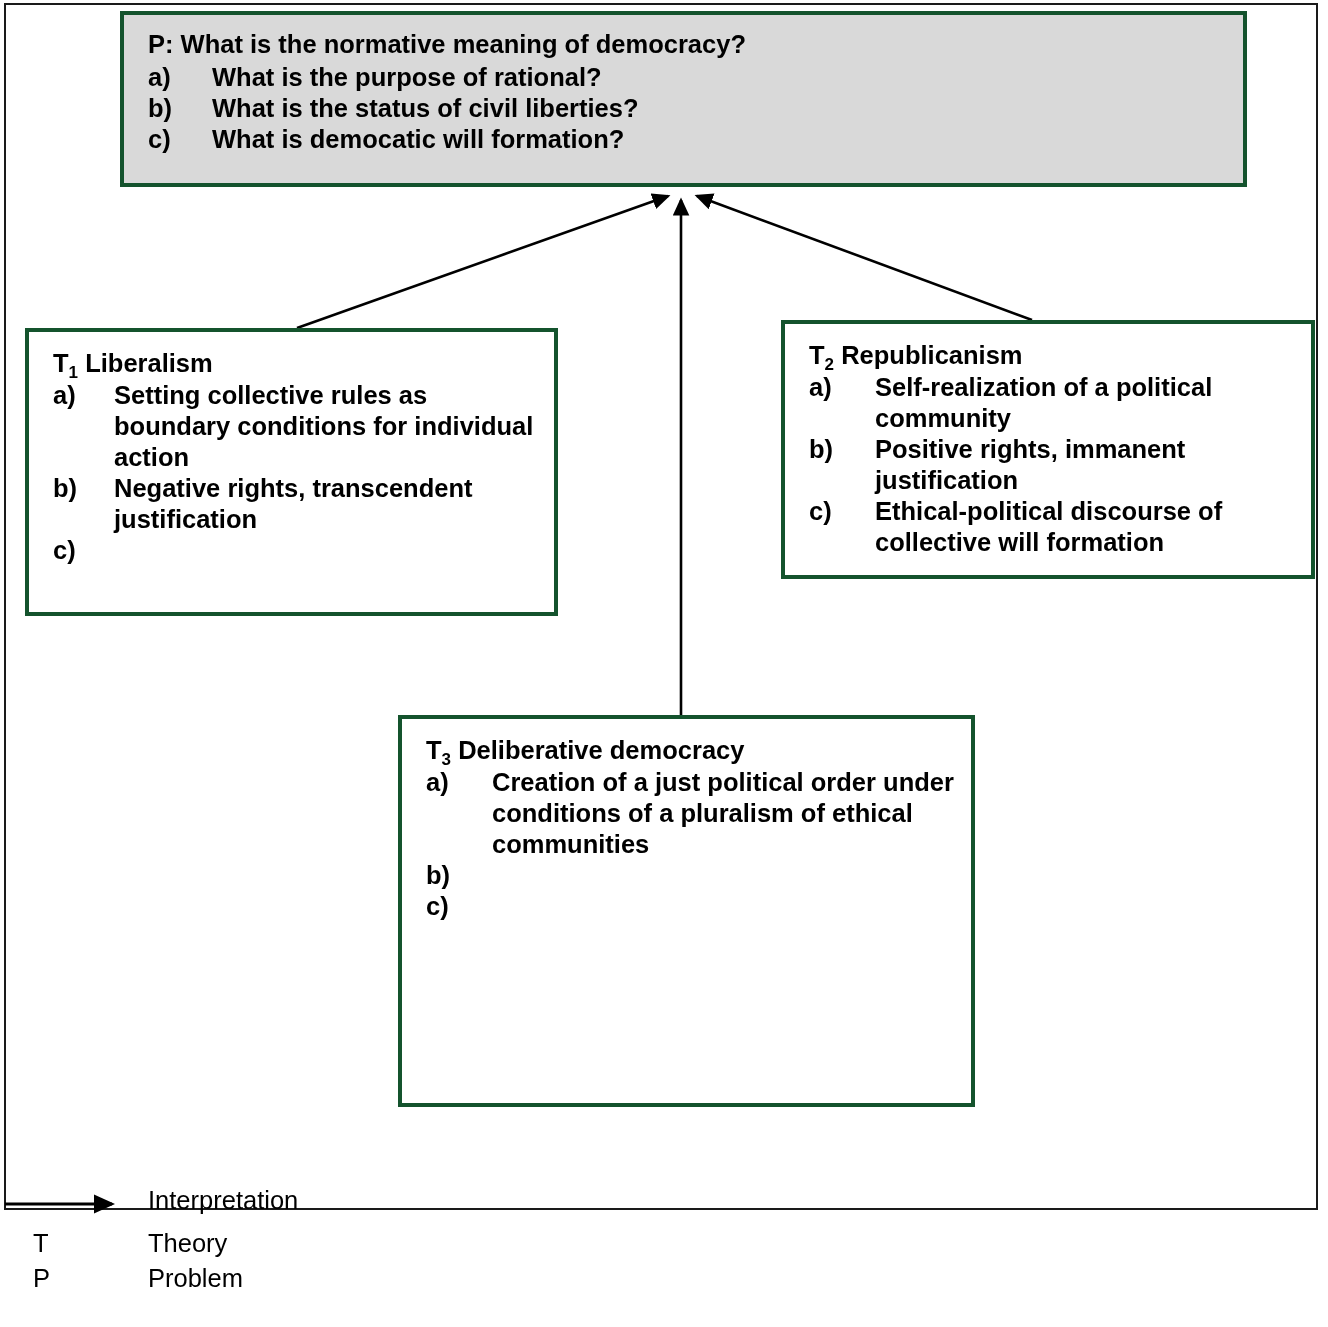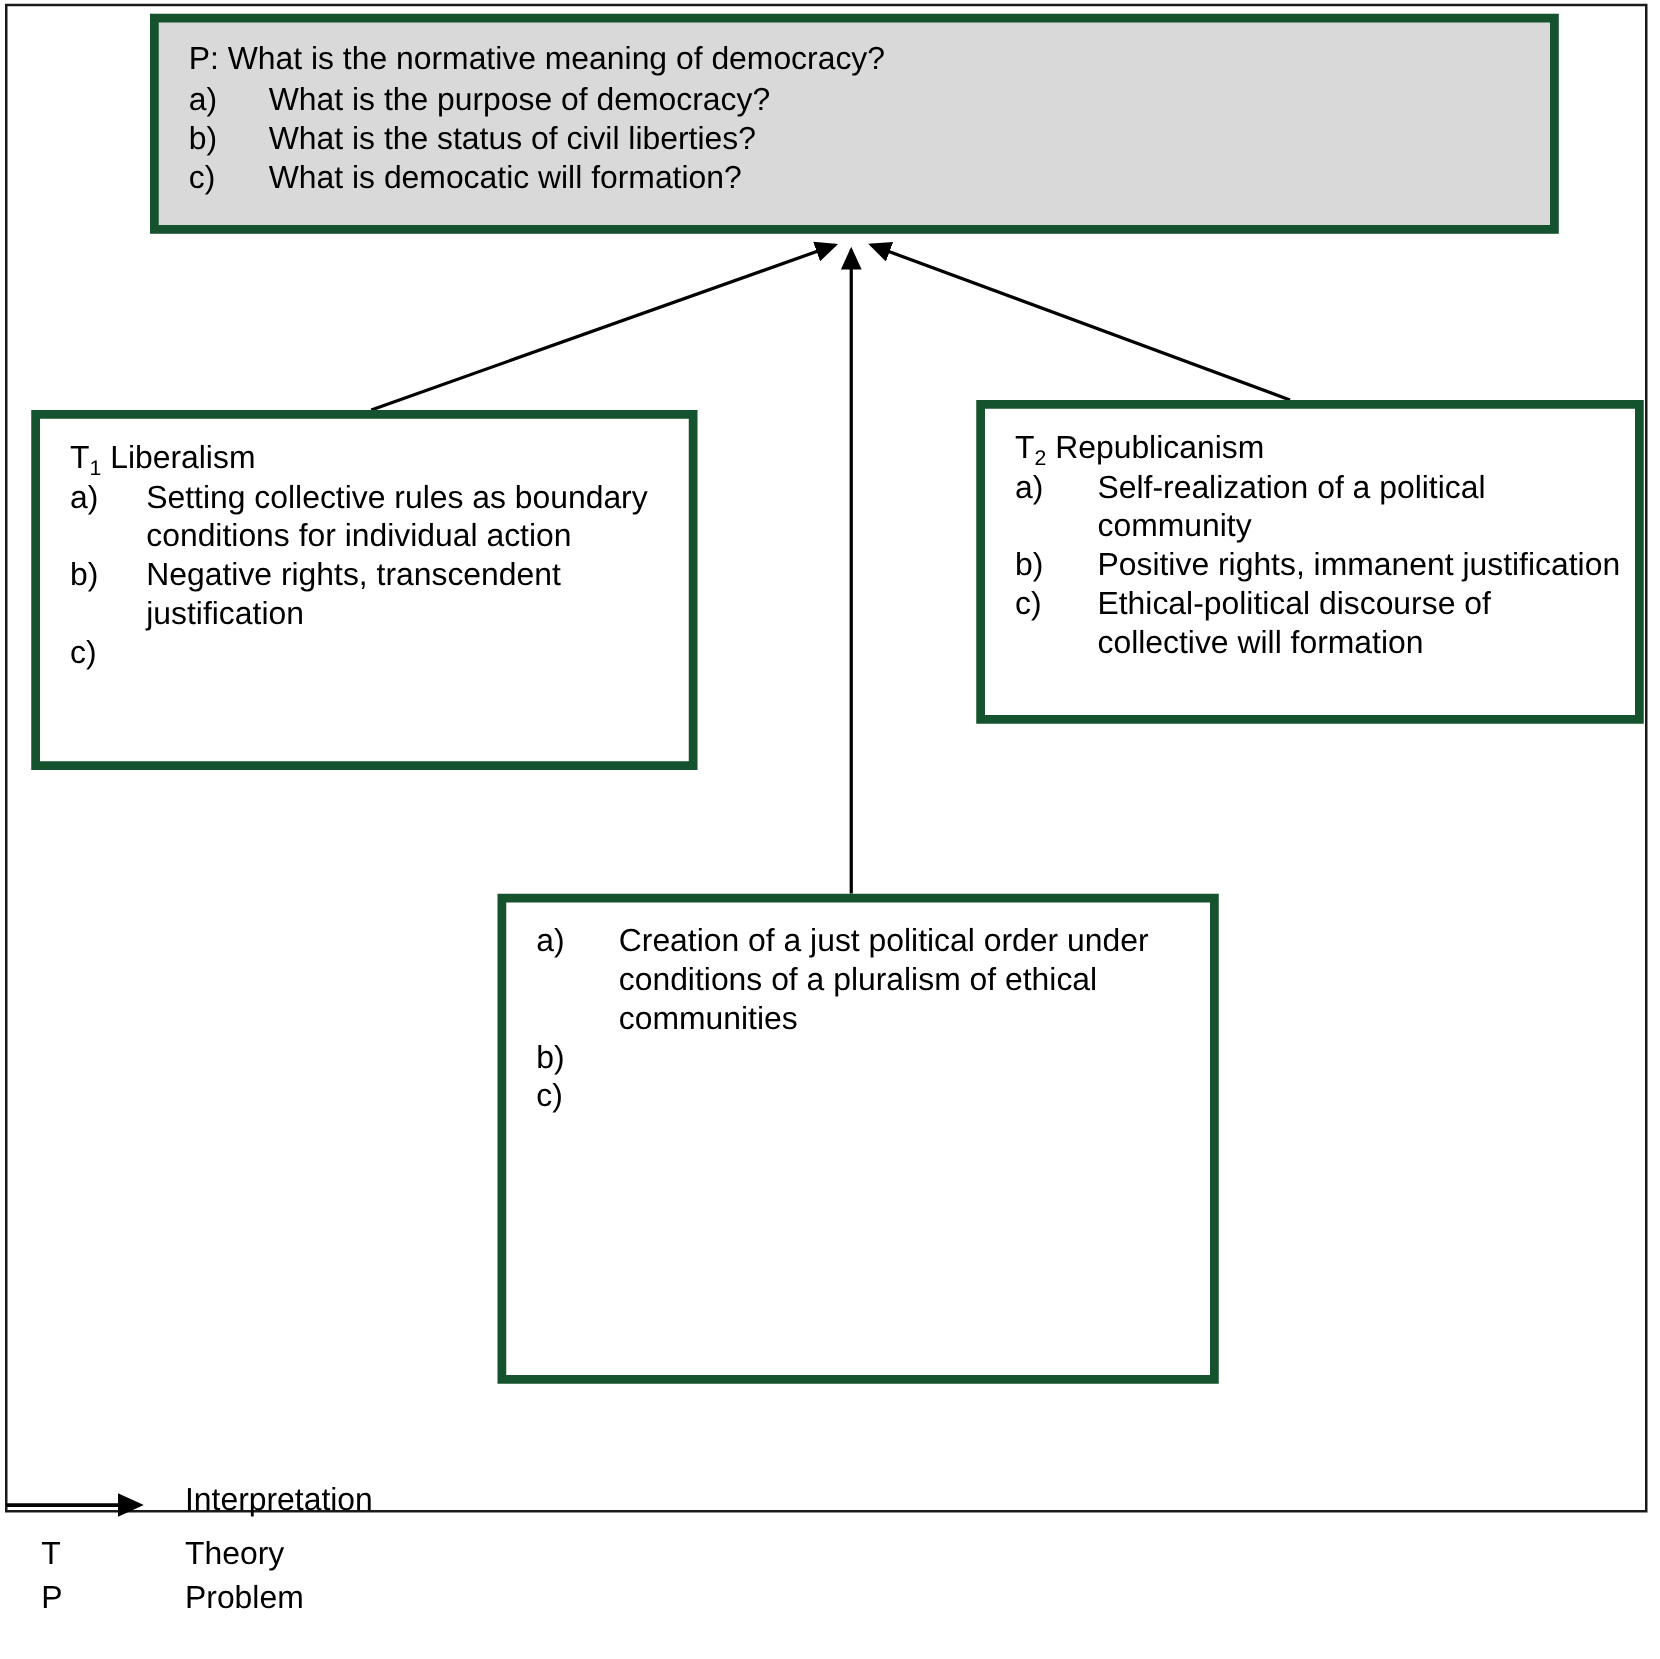--- a/index.html
+++ b/index.html
@@ -2,21 +2,21 @@
 <html><head>
 <meta charset="utf-8">
 <style>
   html,body{margin:0;padding:0;background:#ffffff;}
   body{width:1328px;height:1327px;font-family:"Liberation Sans",sans-serif;color:#000;}
   #canvas{position:relative;width:1328px;height:1327px;overflow:hidden;background:#fff;}
 
   .outer-frame{position:absolute;left:4px;top:3px;width:1314px;height:1207px;
     border:2px solid #1a1a1a;box-sizing:border-box;background:transparent;}
 
-  .node{position:absolute;box-sizing:border-box;border:7px solid #14532d;background:#ffffff;}
+  .node{position:absolute;box-sizing:border-box;border:4px solid #14532d;background:#ffffff;font-weight:bold;}
   .node.problem{background:#d9d9d9;}
 
   .node-title{font-size:25.5px;line-height:30px;white-space:nowrap;}
   .node-title .sub{font-size:17px;vertical-align:sub;line-height:0;}
 
   ul.items{list-style:none;margin:0;padding:0;}
   ul.items li{display:flex;font-size:25.5px;line-height:31px;}
   ul.items li .marker{flex:0 0 auto;}
   ul.items li .body{flex:1 1 auto;}
 
@@ -74,21 +74,21 @@
 
     <line x1="1032" y1="320" x2="697" y2="196" stroke="#000000" stroke-width="2.6" marker-end="url(#arrowhead)"></line>
   </svg>
 
   <div class="node problem" id="problem-box">
     <div class="inner">
       <div class="node-title">P: What is the normative meaning of democracy?</div>
       <ul class="items">
         <li>
           <span class="marker">a)</span>
-          <span class="body">What is the purpose of democracy?</span>
+          <span class="body">What is the purpose of rational?</span>
         </li>
         <li>
           <span class="marker">b)</span>
           <span class="body">What is the status of civil liberties?</span>
         </li>
         <li>
           <span class="marker">c)</span>
           <span class="body">What is democatic will formation?</span>
         </li>
       </ul>
@@ -131,20 +131,22 @@
         <li>
           <span class="marker">c)</span>
           <span class="body">Ethical-political discourse of collective will formation</span>
         </li>
       </ul>
     </div>
   </div>
 
   <div class="node" id="t3-box">
     <div class="inner">
+      <div class="node-title"><span>T</span><span class="sub">3</span>
+        <span>Deliberative democracy</span></div>
       <ul class="items">
         <li>
           <span class="marker">a)</span>
           <span class="body">Creation of a just political order under conditions of a pluralism of ethical communities</span>
         </li>
         <li>
           <span class="marker">b)</span>
         </li>
         <li>
           <span class="marker">c)</span>

